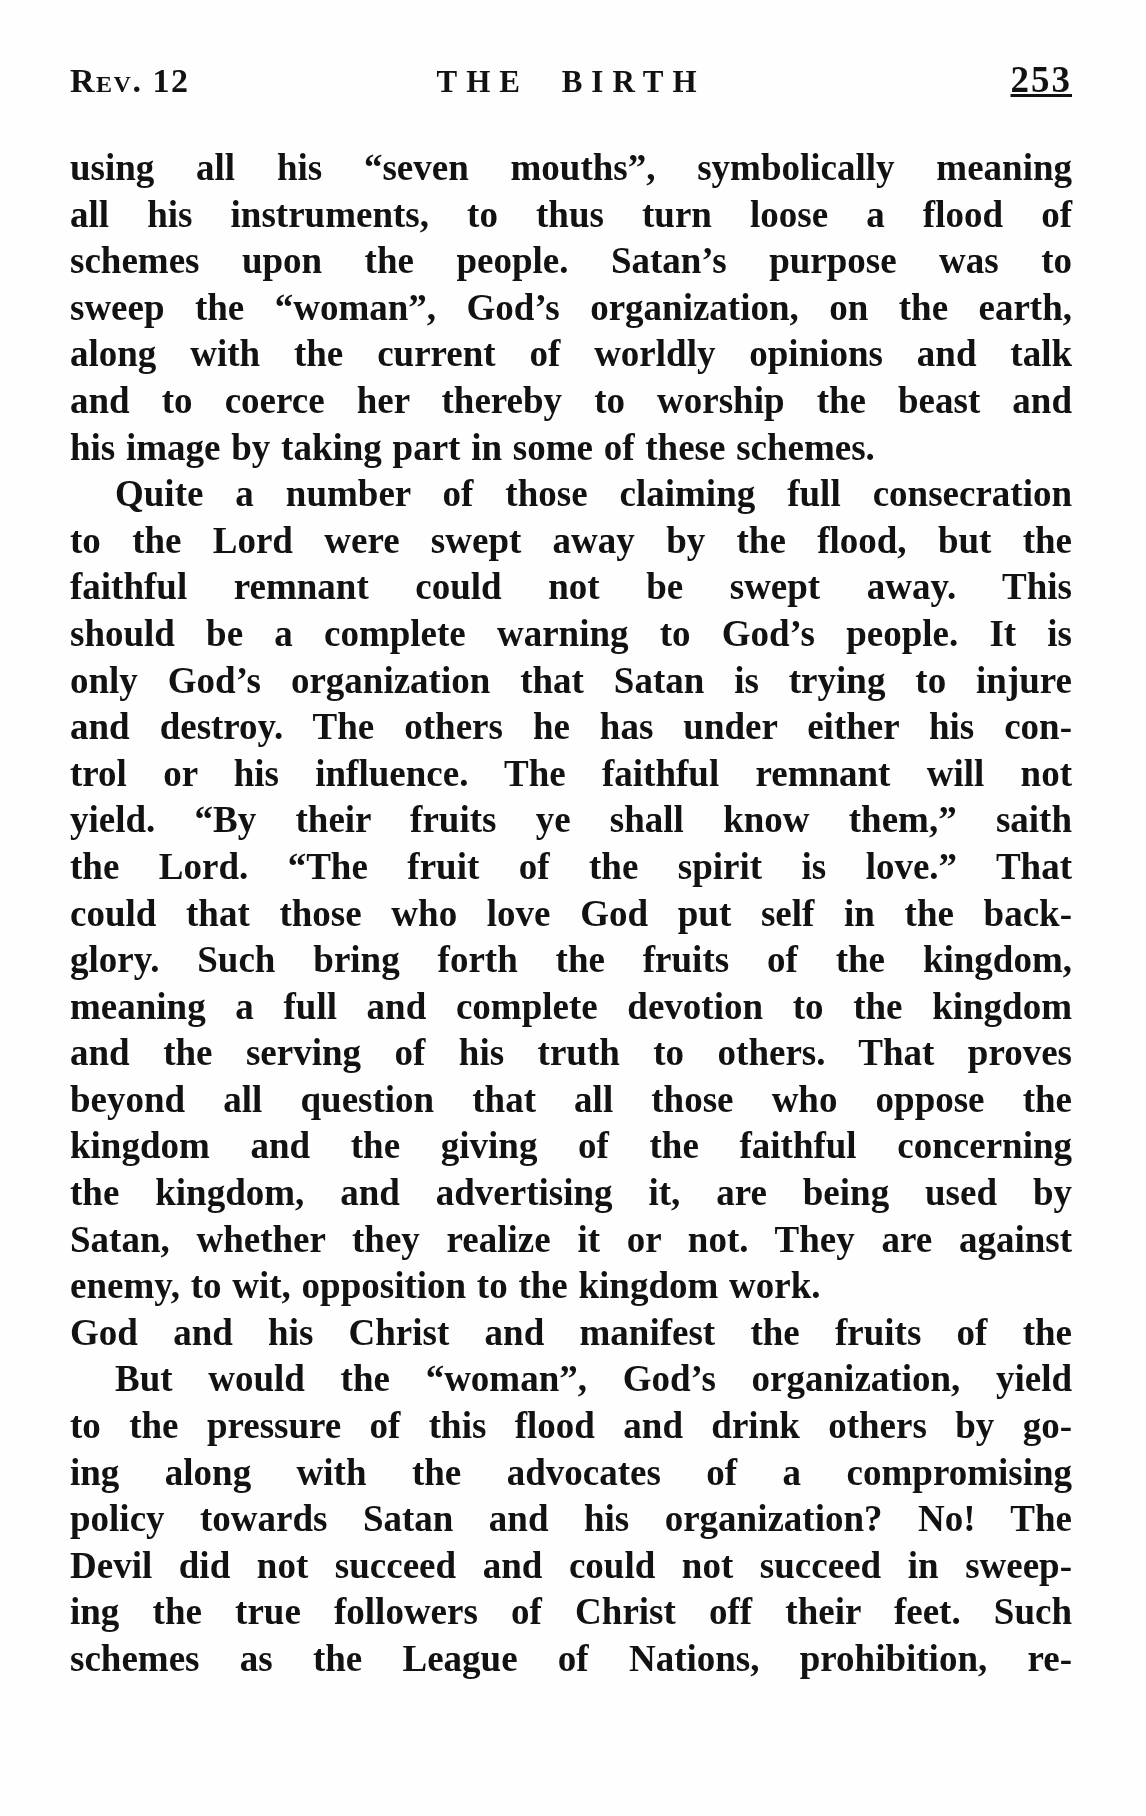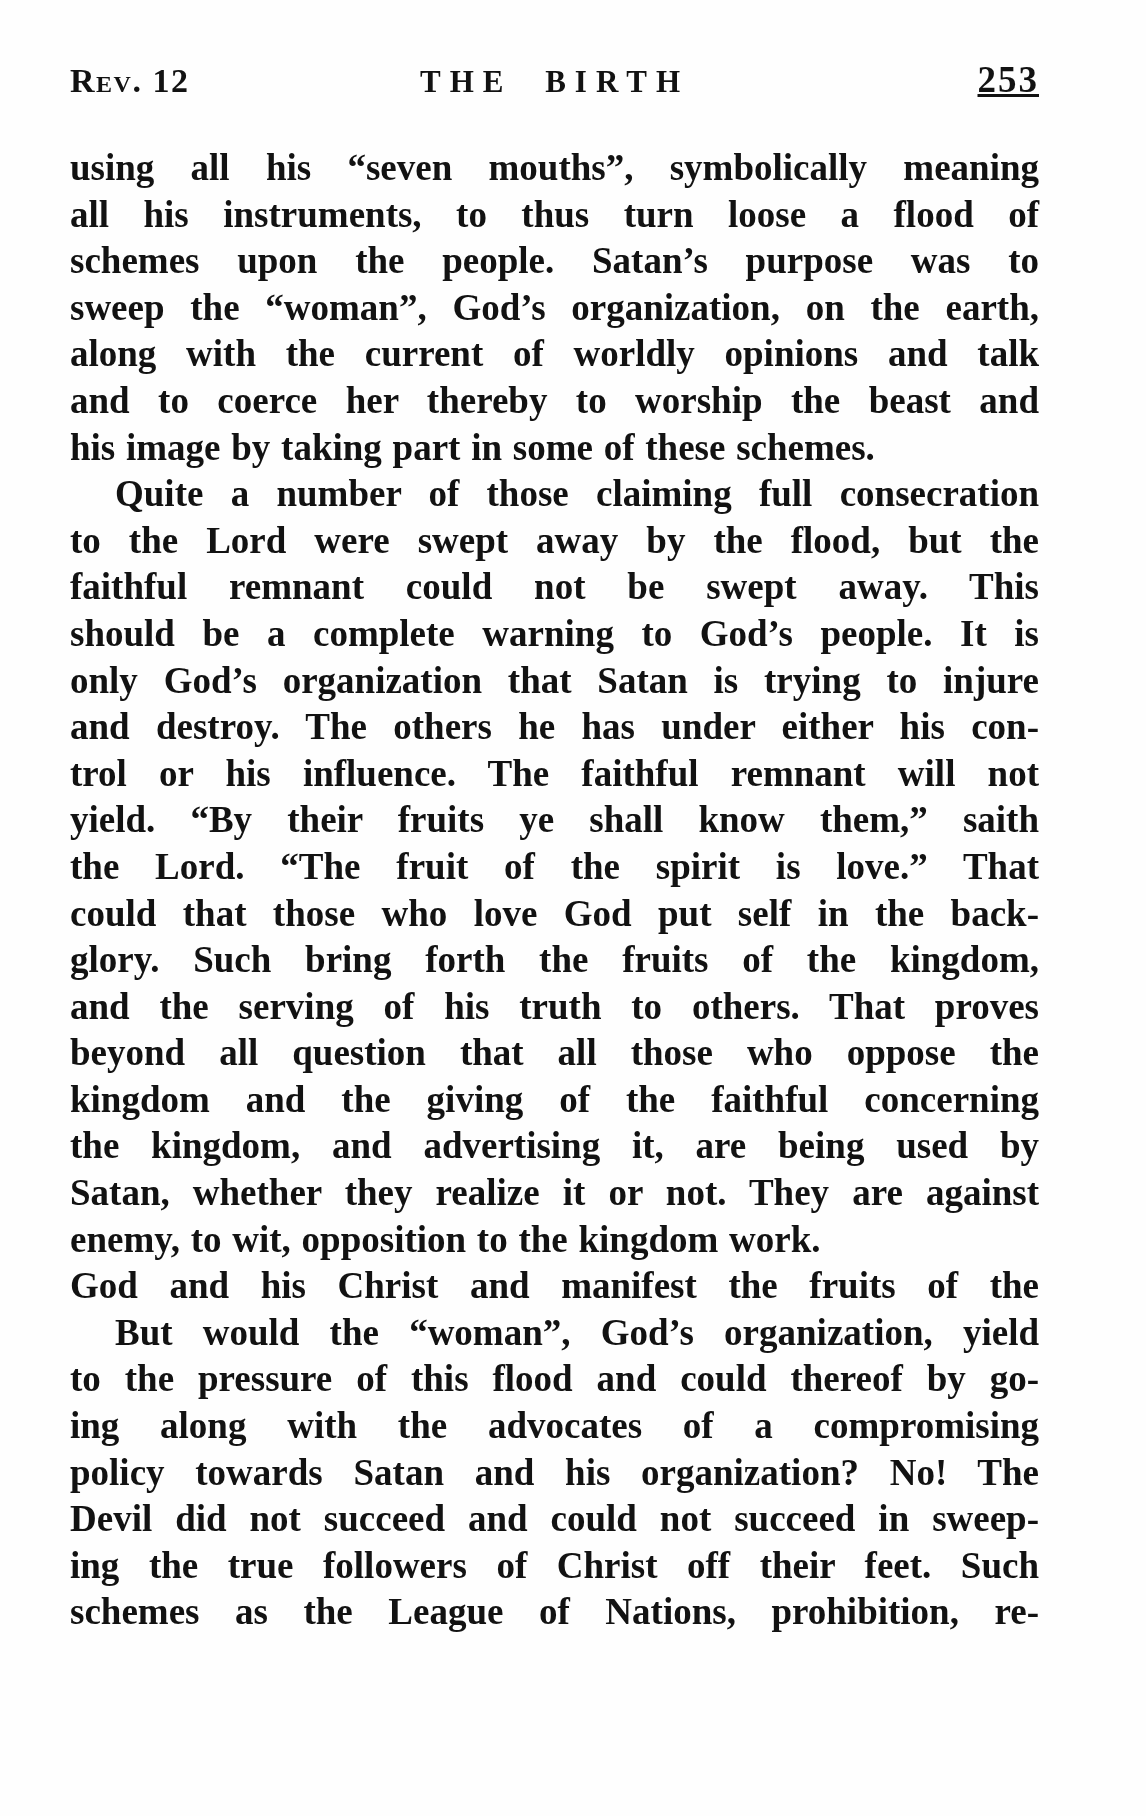--- a/index.html
+++ b/index.html
@@ -8,21 +8,21 @@
     background: #ffffff;
   }
   .page {
     position: relative;
     box-sizing: border-box;
     width: 1146px;
     height: 1816px;
     background: #fefefe;
     color: #121212;
     font-family: "Liberation Serif", "DejaVu Serif", serif;
-    padding: 58px 107px 0 70px;
+    padding: 58px 74px 0 70px;
     overflow: hidden;
   }
   header.page-header {
     display: grid;
     grid-template-columns: 1fr auto 1fr;
     align-items: baseline;
     font-weight: 700;
   }
   .h-left {
     justify-self: start;
@@ -92,31 +92,32 @@
         <div class="line">to the Lord were swept away by the flood, but the</div>
         <div class="line">faithful remnant could not be swept away. This</div>
         <div class="line">should be a complete warning to God’s people. It is</div>
         <div class="line">only God’s organization that Satan is trying to injure</div>
         <div class="line">and destroy. The others he has under either his con-</div>
         <div class="line">trol or his influence. The faithful remnant will not</div>
         <div class="line">yield. “By their fruits ye shall know them,” saith</div>
         <div class="line">the Lord. “The fruit of the spirit is love.” That</div>
         <div class="line">could that those who love God put self in the back-</div>
         <div class="line">glory. Such bring forth the fruits of the kingdom,</div>
+        <div class="line">meaning a full and complete devotion to the kingdom</div>
         <div class="line">and the serving of his truth to others. That proves</div>
         <div class="line">beyond all question that all those who oppose the</div>
         <div class="line">kingdom and the giving of the faithful concerning</div>
         <div class="line">the kingdom, and advertising it, are being used by</div>
         <div class="line">Satan, whether they realize it or not. They are against</div>
         <div class="line endline">enemy, to wit, opposition to the kingdom work.</div>
         <div class="line">God and his Christ and manifest the fruits of the</div>
       </div>
       <div class="paragraph">
         <div class="line indent">But would the “woman”, God’s organization, yield</div>
-        <div class="line">to the pressure of this flood and could thereof by go-</div>
+        <div class="line">to the pressure of this flood and drink others by go-</div>
         <div class="line">ing along with the advocates of a compromising</div>
         <div class="line">policy towards Satan and his organization? No! The</div>
         <div class="line">Devil did not succeed and could not succeed in sweep-</div>
         <div class="line">ing the true followers of Christ off their feet. Such</div>
         <div class="line">schemes as the League of Nations, prohibition, re-</div>
       </div>
     </main>
 </div>
 
 </body></html>

